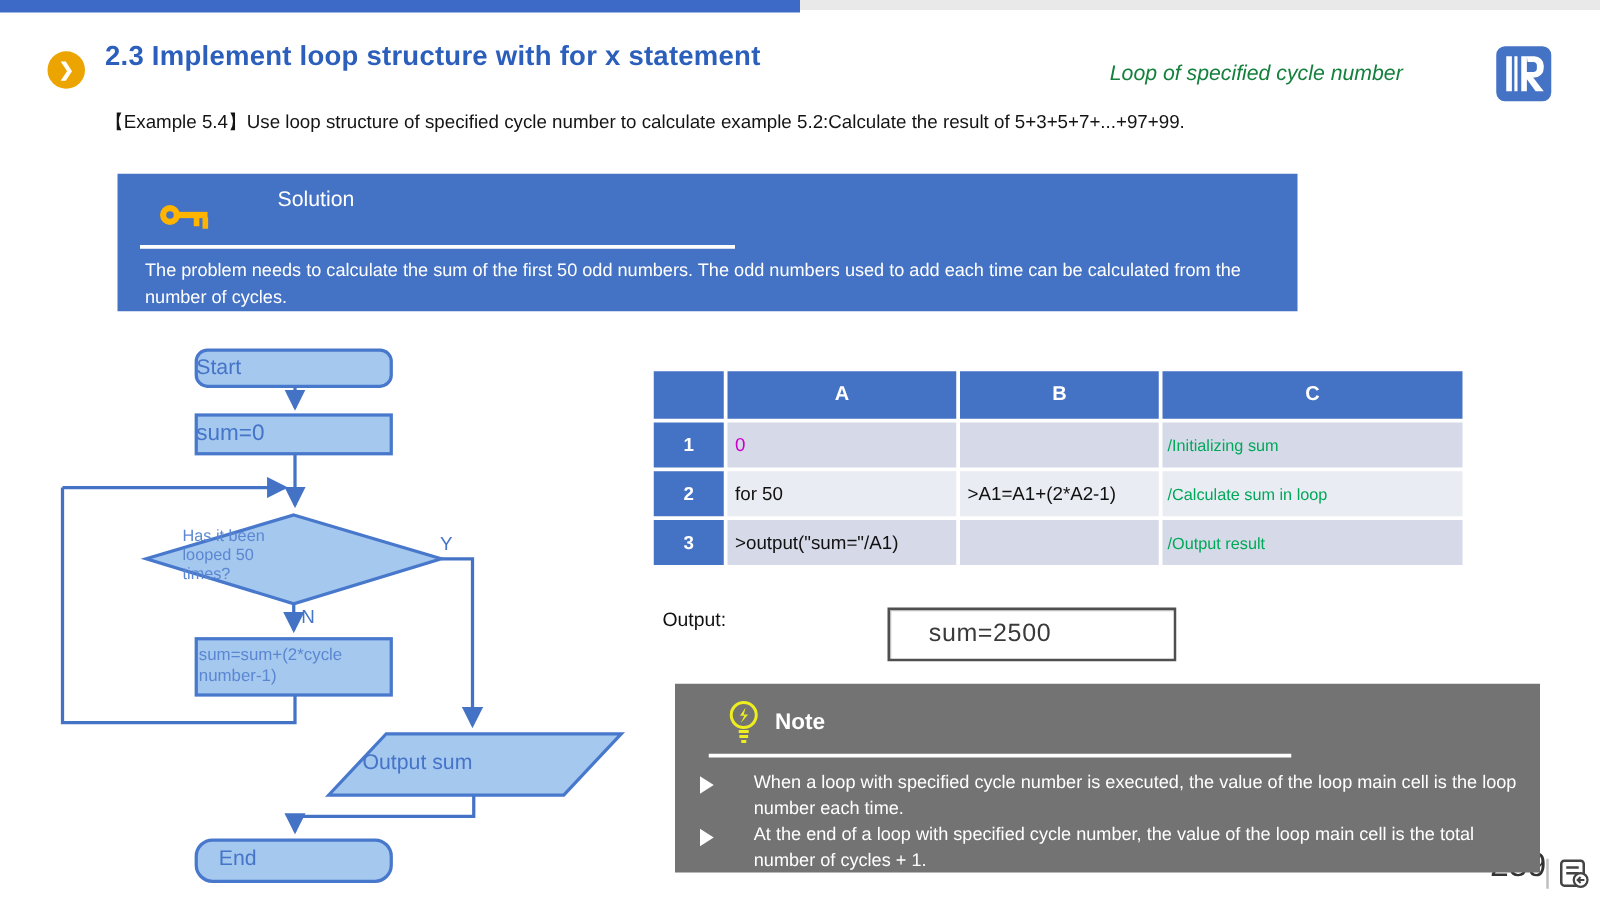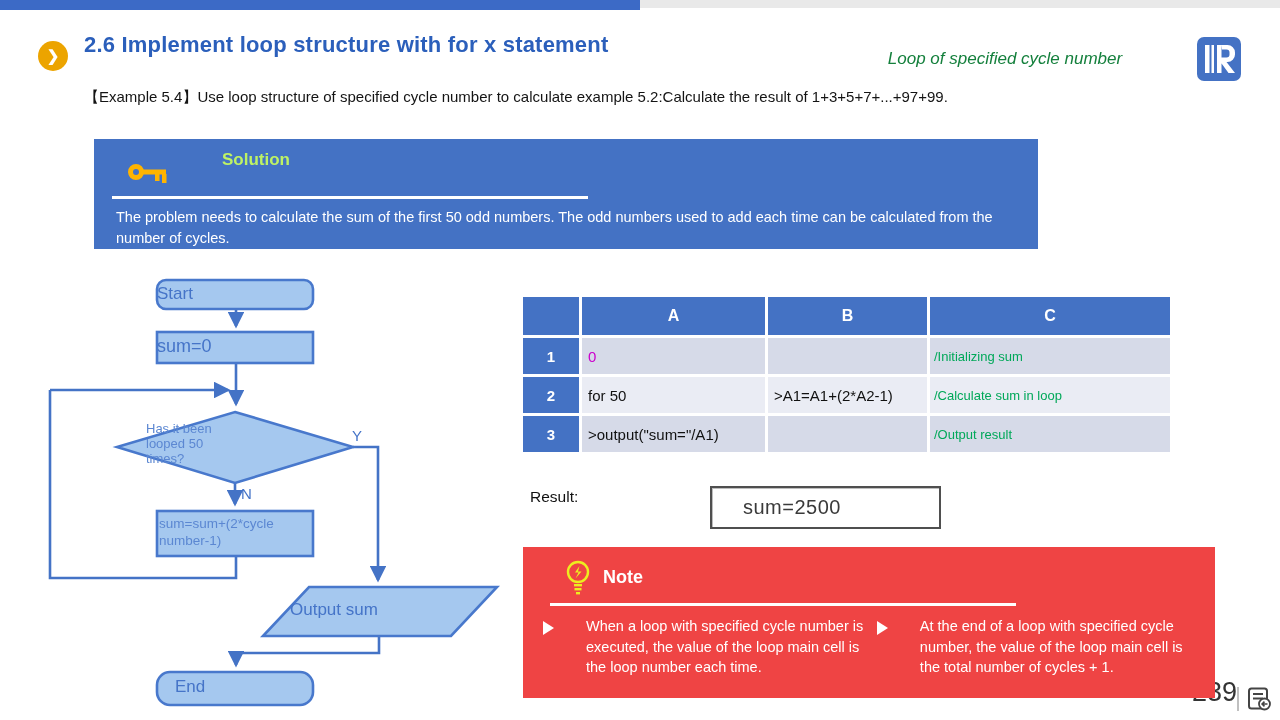--- a/index.html
+++ b/index.html
@@ -16,21 +16,21 @@
     background:#eca400;color:#fff;display:flex;align-items:center;justify-content:center;
     font-size:15px;font-weight:bold;}
   .page-title{left:84px;top:32px;font-size:22px;font-weight:bold;color:#2b5fbb;letter-spacing:.2px;}
   .topic-title{left:845px;top:49px;width:320px;text-align:center;font-size:17px;color:#15803d;font-style:italic;}
   .logo{left:1196px;top:36px;}
   .example-line{left:84px;top:88px;width:1000px;font-size:15px;color:#141414;}
 
   
   .solution-box{left:94px;top:139px;width:944px;height:110px;background:#4472c4;}
   .sol-key{position:absolute;left:34px;top:22px;}
-  .sol-heading{position:absolute;left:128px;top:11px;font-size:17px;font-weight:bold;color:#bef264;}
+  .sol-heading{position:absolute;left:128px;top:11px;font-size:17px;font-weight:normal;color:#ffffff;}
   .sol-rule{position:absolute;left:18px;top:57px;width:476px;height:3px;background:#fff;}
   .sol-body{position:absolute;left:22px;top:68px;width:908px;font-size:14.5px;line-height:1.45;color:#fff;}
 
   
   .fc-label{color:#4574c8;text-align:left;}
   .fc-start{left:157px;top:284px;width:156px;font-size:17px;}
   .fc-init{left:157px;top:336px;width:156px;font-size:18px;}
   .fc-decision{left:146px;top:421px;width:178px;font-size:13px;line-height:15px;color:#5b87d2;}
   .fc-yes{left:352px;top:427px;font-size:15px;}
   .fc-no{left:241px;top:485px;font-size:15px;}
@@ -51,52 +51,52 @@
   .cell .magenta{color:#cc00cc;}
 
   
   .result-label{left:530px;top:488px;font-size:15.5px;color:#111;}
   .result-box{left:710px;top:486px;width:199px;height:39px;background:#fff;
     border:2px solid #4f4f4f;box-shadow:inset 1px 1px 0 #bdbdbd;
     display:flex;align-items:center;padding-left:28px;}
   .result-value{font-size:20px;color:#3a3a3a;padding-left:3px;letter-spacing:.5px;}
 
   
-  .note-box{left:523px;top:547px;width:692px;height:151px;background:#ef4444;z-index:5;}
+  .note-box{left:540px;top:547px;width:692px;height:151px;background:#737373;z-index:5;}
   .note-bulb{position:absolute;left:40px;top:12px;}
   .note-heading{position:absolute;left:80px;top:20px;font-size:18px;font-weight:bold;color:#fff;}
   .note-rule{position:absolute;left:27px;top:56px;width:466px;height:2.5px;background:#fff;}
-  .note-bullets{position:absolute;left:20px;top:69px;width:660px;display:flex;flex-direction:row;gap:1px;}
+  .note-bullets{position:absolute;left:20px;top:69px;width:660px;display:flex;flex-direction:column;gap:1px;}
   .bullet-row{display:flex;gap:21px;}
   .tri{width:0;height:0;border-top:7px solid transparent;border-bottom:7px solid transparent;
     border-left:11px solid #fff;margin-top:5px;flex:0 0 11px;}
   .bullet-text{font-size:14.5px;line-height:1.42;color:#fff;}
 
   
   .page-num{left:1192px;top:677px;font-size:27px;color:#333;z-index:1;}
   .footer-divider{left:1237px;top:687px;width:2px;height:24px;background:#c0c0c0;z-index:1;}
   .footer-icon{left:1247px;top:687px;z-index:1;}
 </style>
 </head>
 <body>
 
 <div class="abs strip-blue"></div>
 <div class="abs strip-gray"></div>
 
 <div class="abs chevron-circle">❯</div>
-<div class="abs page-title">2.6 Implement loop structure with for x statement</div>
+<div class="abs page-title">2.3 Implement loop structure with for x statement</div>
 <div class="abs topic-title">Loop of specified cycle number</div>
 <svg class="abs logo" width="46" height="46" viewBox="0 0 46 46">
   <rect x="1" y="1" width="44" height="44" rx="7" fill="#4472c4"></rect>
   <rect x="9" y="9" width="4.5" height="28" fill="#fff"></rect>
   <rect x="15.5" y="9" width="2.5" height="28" fill="#fff"></rect>
   <path d="M21 9 h4.5 v28 h-4.5 z M25.5 9 h6 a7.5 7.5 0 0 1 7.5 7.5 v2 a7.5 7.5 0 0 1 -7.5 7.5 h-1 l8.5 11 h-6.5 l-8-11 v-4.5 h6 a3 3 0 0 0 3-3 v-2 a3 3 0 0 0 -3-3 h-4.5 z" fill="#fff"></path>
 </svg>
 
-<div class="abs example-line">【Example 5.4】Use loop structure of specified cycle number to calculate example 5.2:Calculate the result of 1+3+5+7+...+97+99.</div>
+<div class="abs example-line">【Example 5.4】Use loop structure of specified cycle number to calculate example 5.2:Calculate the result of 5+3+5+7+...+97+99.</div>
 
 <div class="abs solution-box">
   <svg class="sol-key" width="44" height="30" viewBox="0 0 44 30">
     <circle cx="8" cy="11" r="5.5" fill="none" stroke="#ffb400" stroke-width="5"></circle>
     <rect x="13" y="8.5" width="25" height="5" fill="#ffb400"></rect>
     <rect x="27" y="13" width="4.5" height="7" fill="#ffb400"></rect>
     <rect x="34" y="13" width="4.5" height="9" fill="#ffb400"></rect>
   </svg>
   <div class="sol-heading">Solution</div>
   <div class="sol-rule"></div>
@@ -161,21 +161,21 @@
   <div class="cell band-b code">for 50</div>
   <div class="cell band-b code">&gt;A1=A1+(2*A2-1)</div>
   <div class="cell band-b comment">/Calculate sum in loop</div>
 
   <div class="cell rn">3</div>
   <div class="cell band-a code">&gt;output("sum="/A1)</div>
   <div class="cell band-a code"></div>
   <div class="cell band-a comment">/Output result</div>
 </div>
 
-<div class="abs result-label">Result:</div>
+<div class="abs result-label">Output:</div>
 <div class="abs result-box">
   <span class="result-value">sum=2500</span>
 </div>
 
 <div class="abs page-num">239</div>
 <div class="abs footer-divider"></div>
 <svg class="abs footer-icon" width="25" height="24" viewBox="0 0 25 24">
   <rect x="2" y="1.5" width="18" height="20" rx="2.5" fill="none" stroke="#444" stroke-width="2"></rect>
   <line x1="6" y1="7" x2="16" y2="7" stroke="#444" stroke-width="2"></line>
   <line x1="6" y1="11.5" x2="16" y2="11.5" stroke="#444" stroke-width="2"></line>

